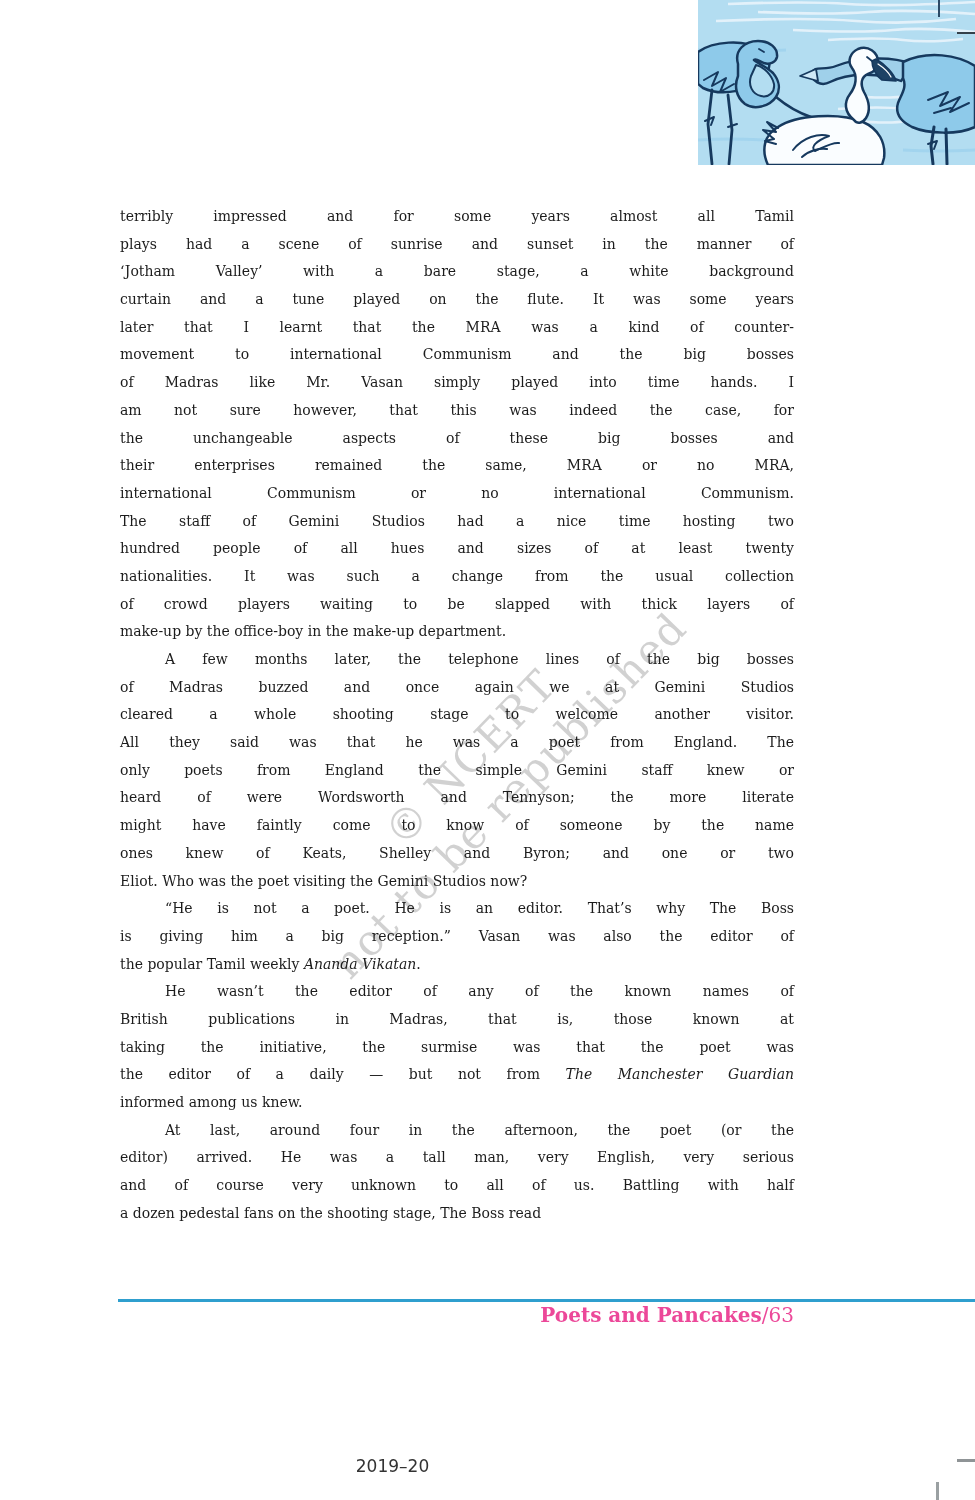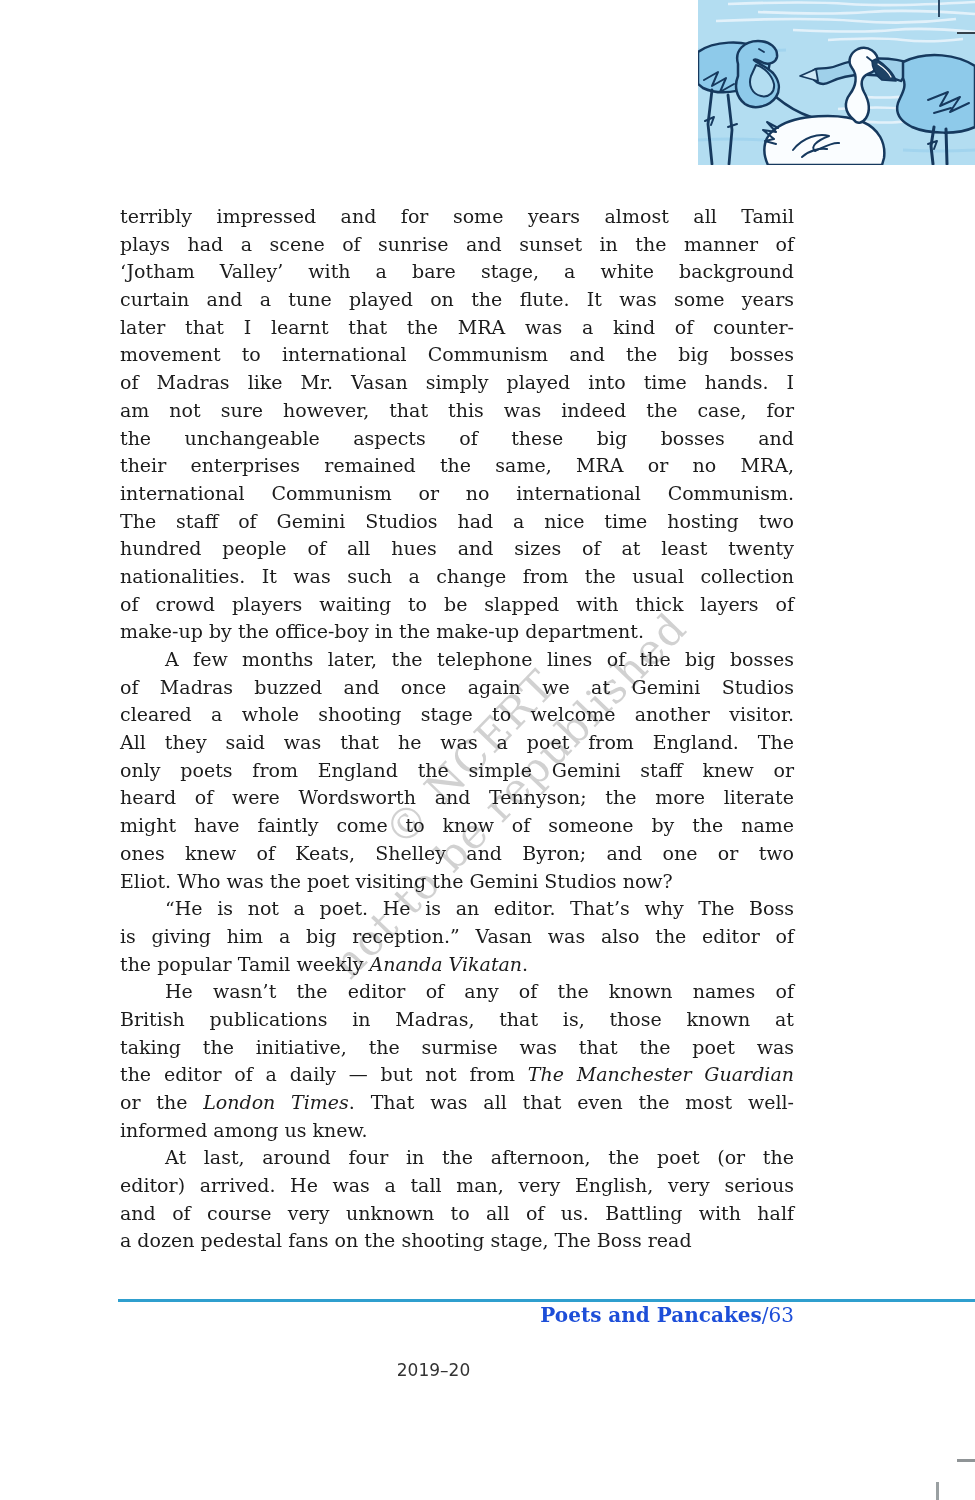--- a/index.html
+++ b/index.html
@@ -13,36 +13,36 @@
   
   .watermark {
     position:absolute; left:200px; top:723px; width:580px;
     transform:rotate(-46deg); transform-origin:50% 50%;
     text-align:center; font-size:42px; line-height:54px; letter-spacing:1.5px;
     color:rgba(120,120,120,0.34); z-index:1; user-select:none; white-space:nowrap;
   }
   
   .body-text {
     position:absolute; left:120px; top:203px; width:674px; z-index:2;
-    font-size:19px; line-height:27.7px; color:#1c1c1c;
+    font-size:14px; line-height:27.7px; color:#1c1c1c;
   }
   .para { margin:0; }
   .line { height:27.7px; overflow:visible; }
   .line.just { text-align:justify; text-align-last:justify; -moz-text-align-last:justify; }
   .para.indent > .line:first-child { text-indent:45px; }
   
   .footer-rule { position:absolute; left:118px; top:1299px; width:857px; height:3px; z-index:2; }
   .footer-text {
     position:absolute; left:120px; top:1303px; width:674px; text-align:right;
-    font-size:20px; line-height:25px; color:#1d4ed8; z-index:2;
+    font-size:20px; line-height:25px; color:#ec4899; z-index:2;
   }
   .footer-text .ft-title { font-weight:bold; }
   .year-line {
-    position:absolute; left:0; top:1360px; width:785px; text-align:center;
-    font-family:"DejaVu Sans", sans-serif; font-size:17px; color:#333333; z-index:2;padding-left:41px;
+    position:absolute; left:0; top:1456px; width:785px; text-align:center;
+    font-family:"DejaVu Sans", sans-serif; font-size:17px; color:#333333; z-index:2;
   }
   
   .crop { position:absolute; z-index:3; }
   .crop.tv { left:938px; top:0;      width:2px;  height:17px; background:#2c4a66; }
   .crop.th { left:957px; top:32px;   width:18px; height:2px;  background:#35414b; }
   .crop.bh { left:957px; top:1459px; width:18px; height:3px;  background:#8f9496; }
   .crop.bv { left:936px; top:1482px; width:3px;  height:18px; background:#9aa0a2; }
 </style>
 </head>
 <body>
@@ -144,21 +144,20 @@
       <div class="para indent">
         <div class="line just">“He is not a poet. He is an editor. That’s why The Boss</div>
         <div class="line just">is giving him a big reception.” Vasan was also the editor of</div>
         <div class="line">the popular Tamil weekly <i>Ananda Vikatan</i>.</div>
       </div>
       <div class="para indent">
         <div class="line just">He wasn’t the editor of any of the known names of</div>
         <div class="line just">British publications in Madras, that is, those known at</div>
         <div class="line just">taking the initiative, the surmise was that the poet was</div>
         <div class="line just">the editor of a daily — but not from <i>The Manchester Guardian</i></div>
-        <div class="line just">or the <i>London Times</i>. That was all that even the most well-</div>
         <div class="line">informed among us knew.</div>
       </div>
       <div class="para indent">
         <div class="line just">At last, around four in the afternoon, the poet (or the</div>
         <div class="line just">editor) arrived. He was a tall man, very English, very serious</div>
         <div class="line just">and of course very unknown to all of us. Battling with half</div>
         <div class="line">a dozen pedestal fans on the shooting stage, The Boss read</div>
       </div>
     </div>
 

